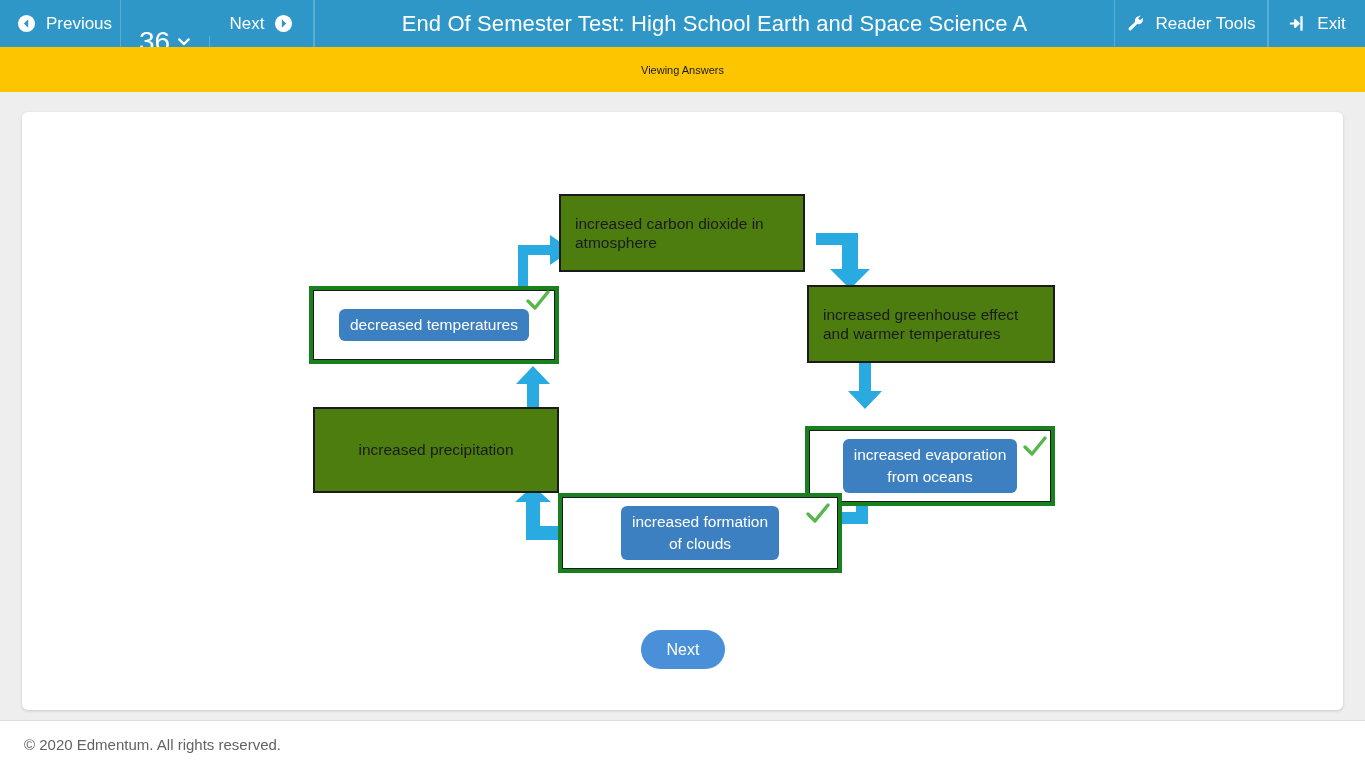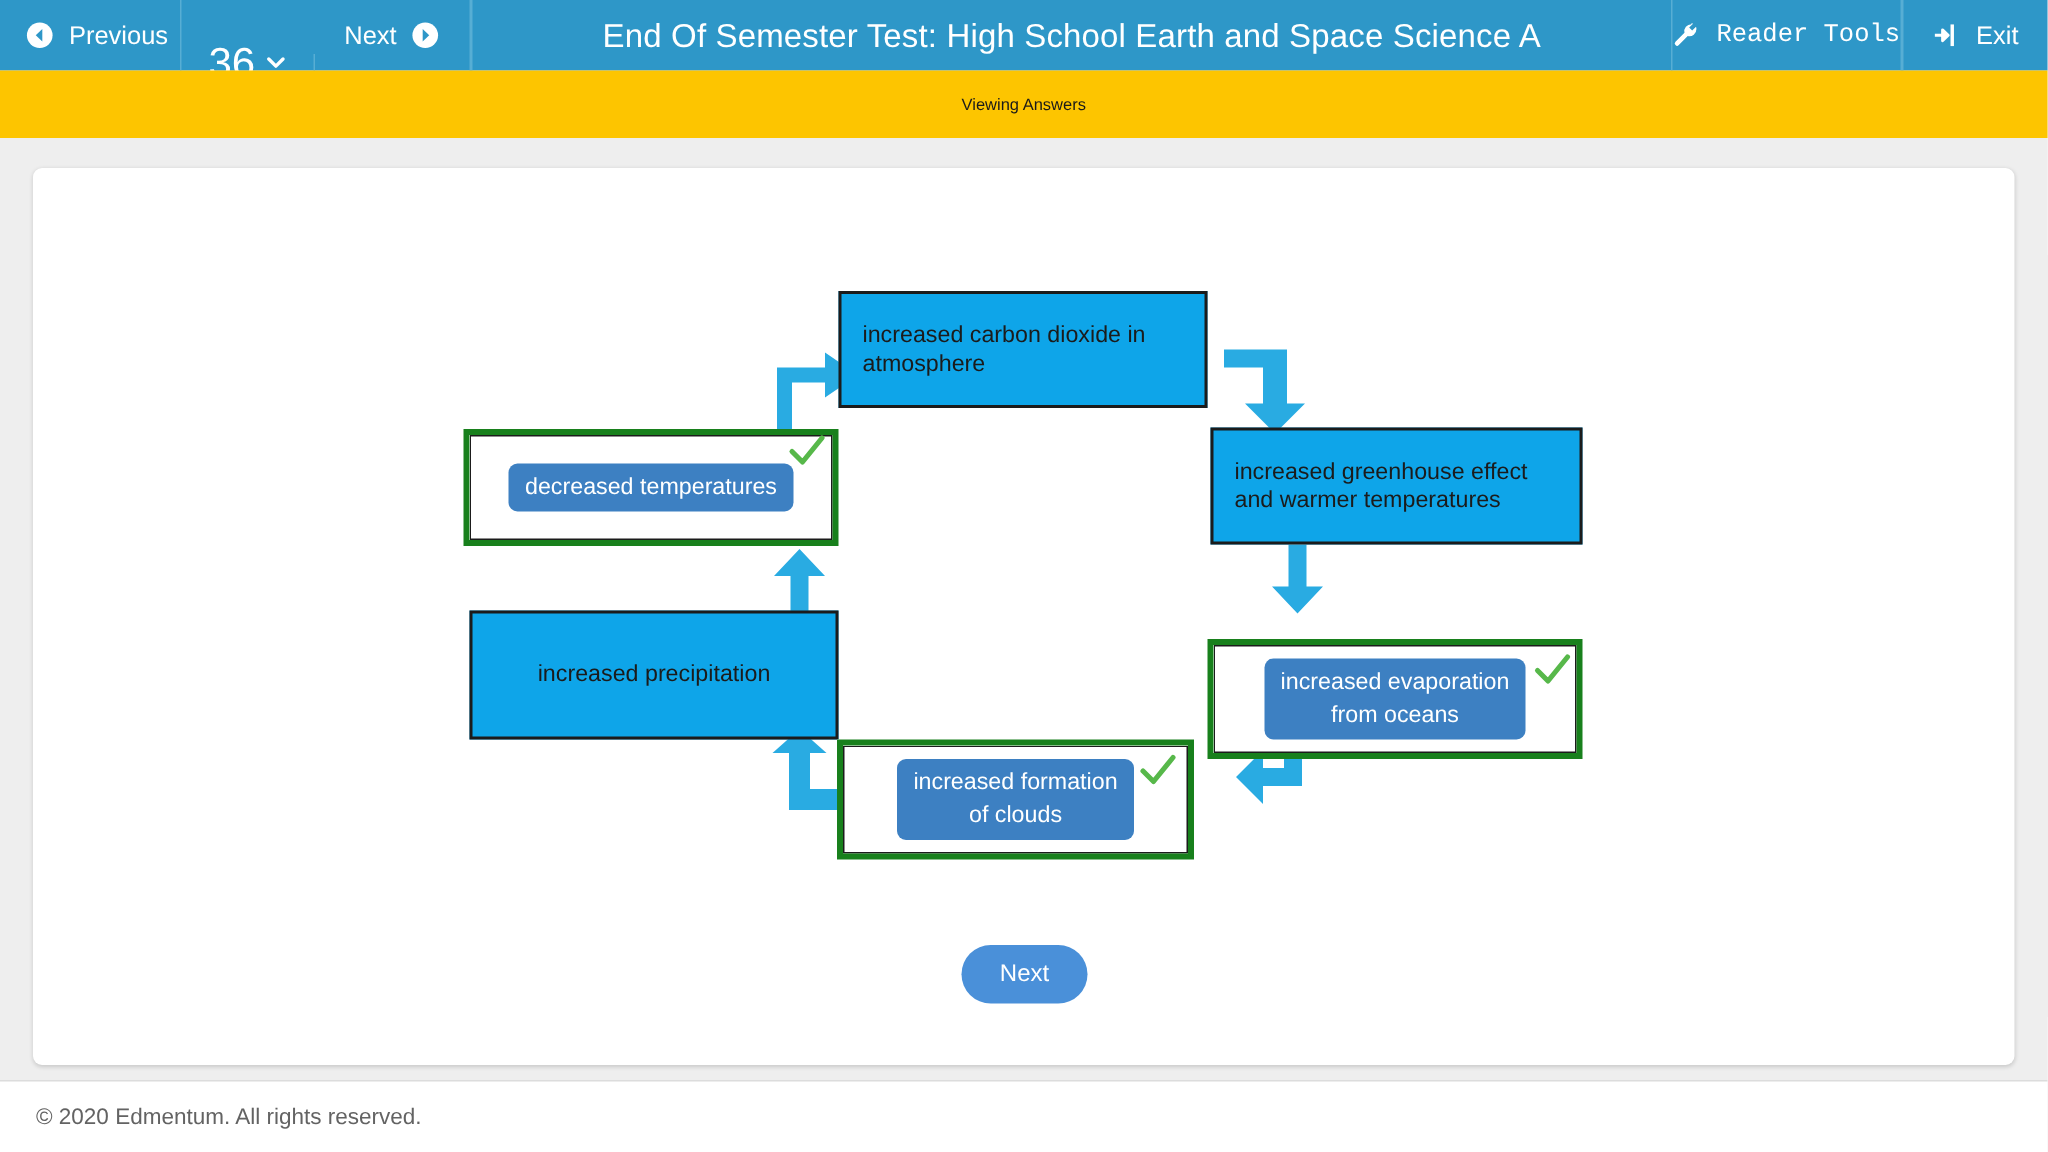--- a/index.html
+++ b/index.html
@@ -35,21 +35,21 @@
   #seg-pagenum  { width: 89px; gap: 7px; margin-top: 36px; }
   #seg-next     { width: 104px; }
   #seg-title {
     flex: 1 1 auto;
     display: flex; align-items: center; justify-content: center;
     font-size: 22px; font-weight: 400; letter-spacing: .1px;
     border-left: 1px solid #57aed4;
     border-right: 1px solid #57aed4;
     color: #ffffff;
   }
-  #seg-readertools { width: 153px; font-family: Liberation Mono, monospace; }
+  #seg-readertools { width: 153px; }
   #seg-info        { width: 100px; }
   #seg-exit        { width: 97px; }
 
   .pagenum-text { font-size: 28px; font-weight: 300; line-height: 1; }
 
   
   .circ-icon { width: 19px; height: 19px; display: block; flex: 0 0 auto; }
 
   
   #banner {
@@ -67,21 +67,21 @@
     background: #ffffff;
     border-radius: 6px;
     box-shadow: 0 1px 3px rgba(0,0,0,.16);
   }
 
   
   #diagram { position: absolute; left: 0; top: 0; width: 1321px; height: 500px; }
 
   .dbox {
     position: absolute;
-    background: #0ea5e9;
+    background: #4d7c0f;
     border: 2px solid #1b1b1b;
     display: flex; align-items: center;
     font-size: 15.5px; color: #1b1b1b; line-height: 1.25;
   }
   .dbox .txt { padding: 0 14px; }
   .dbox.left-al  { justify-content: flex-start; }
   .dbox.center-al{ justify-content: center; }
 
   
   .target {
@@ -106,21 +106,21 @@
     pointer-events: none;
   }
 
   
   #box-co2        { left: 537px; top: 82px;  width: 246px; height: 78px; }
   #box-greenhouse { left: 785px; top: 173px; width: 248px; height: 78px; }
   #box-precip     { left: 291px; top: 295px; width: 246px; height: 86px; }
 
   #tgt-temps  { left: 287px; top: 174px; width: 250px; height: 78px; }
   #tgt-evap   { left: 783px; top: 294px; width: 250px; height: 80px; margin-top: 20px; }
-  #tgt-clouds { left: 536px; top: 381px; width: 238px; height: 80px; }
+  #tgt-clouds { left: 536px; top: 381px; width: 284px; height: 80px; }
 
   .arrow { position: absolute; }
 
   
   #next-btn {
     position: absolute; left: 619px; top: 518px;
     width: 84px; height: 39px;
     background: #4a90d9;
     border: none; border-radius: 20px;
     color: #ffffff; font-size: 16px;

